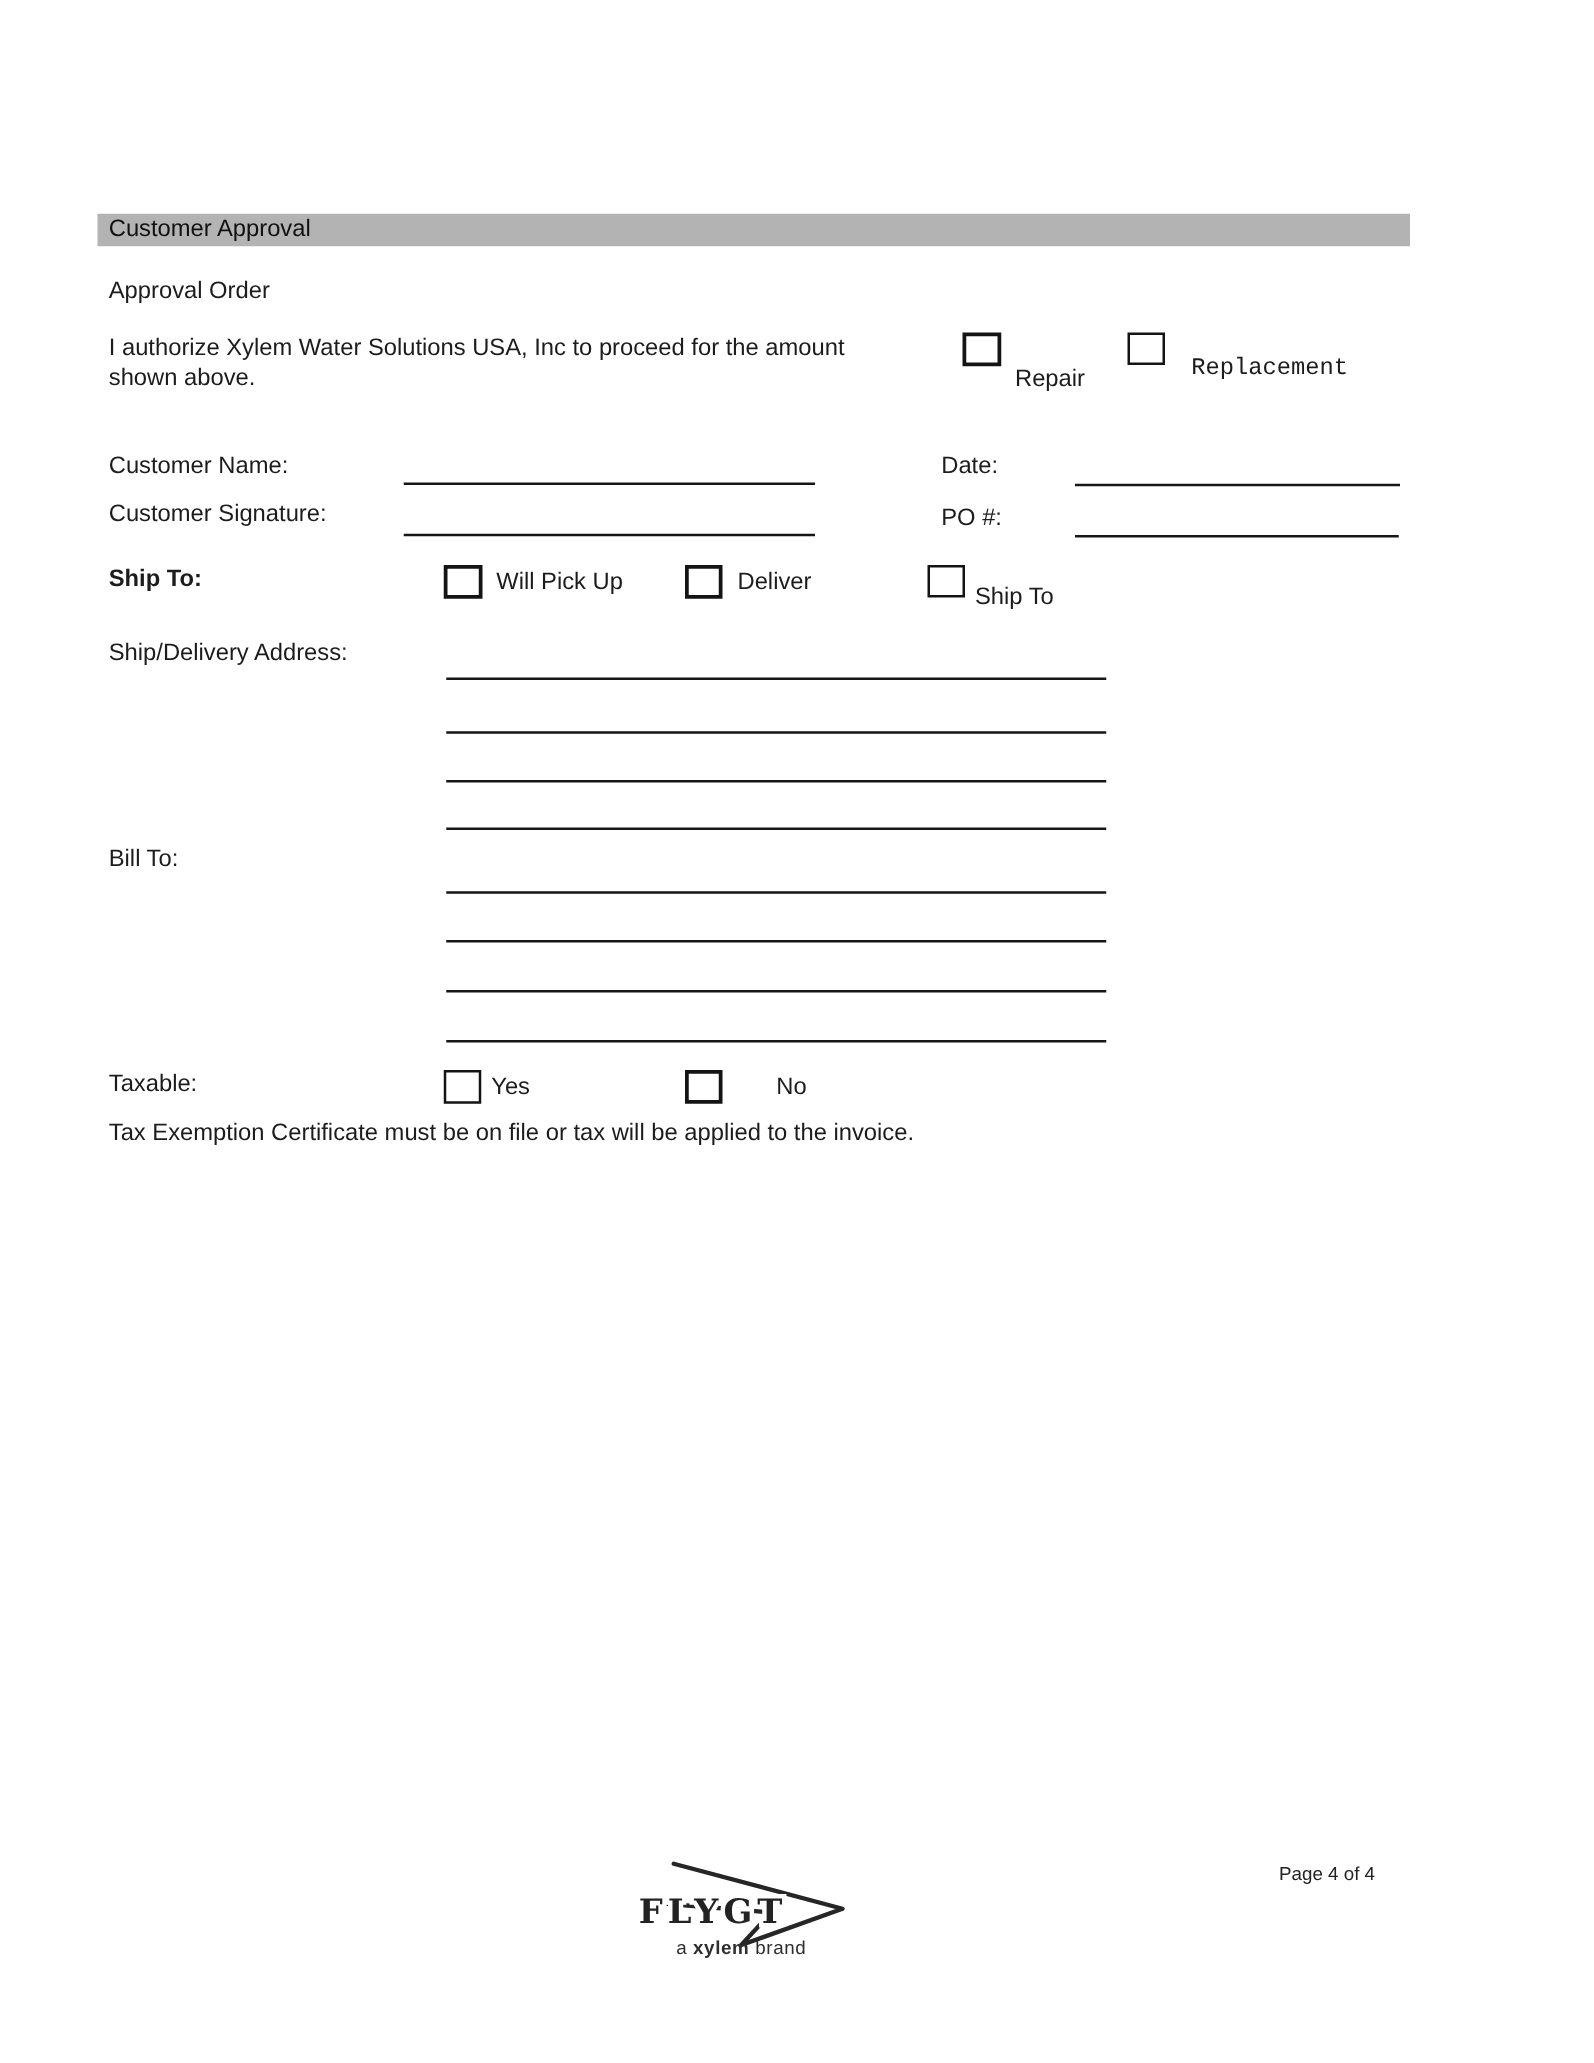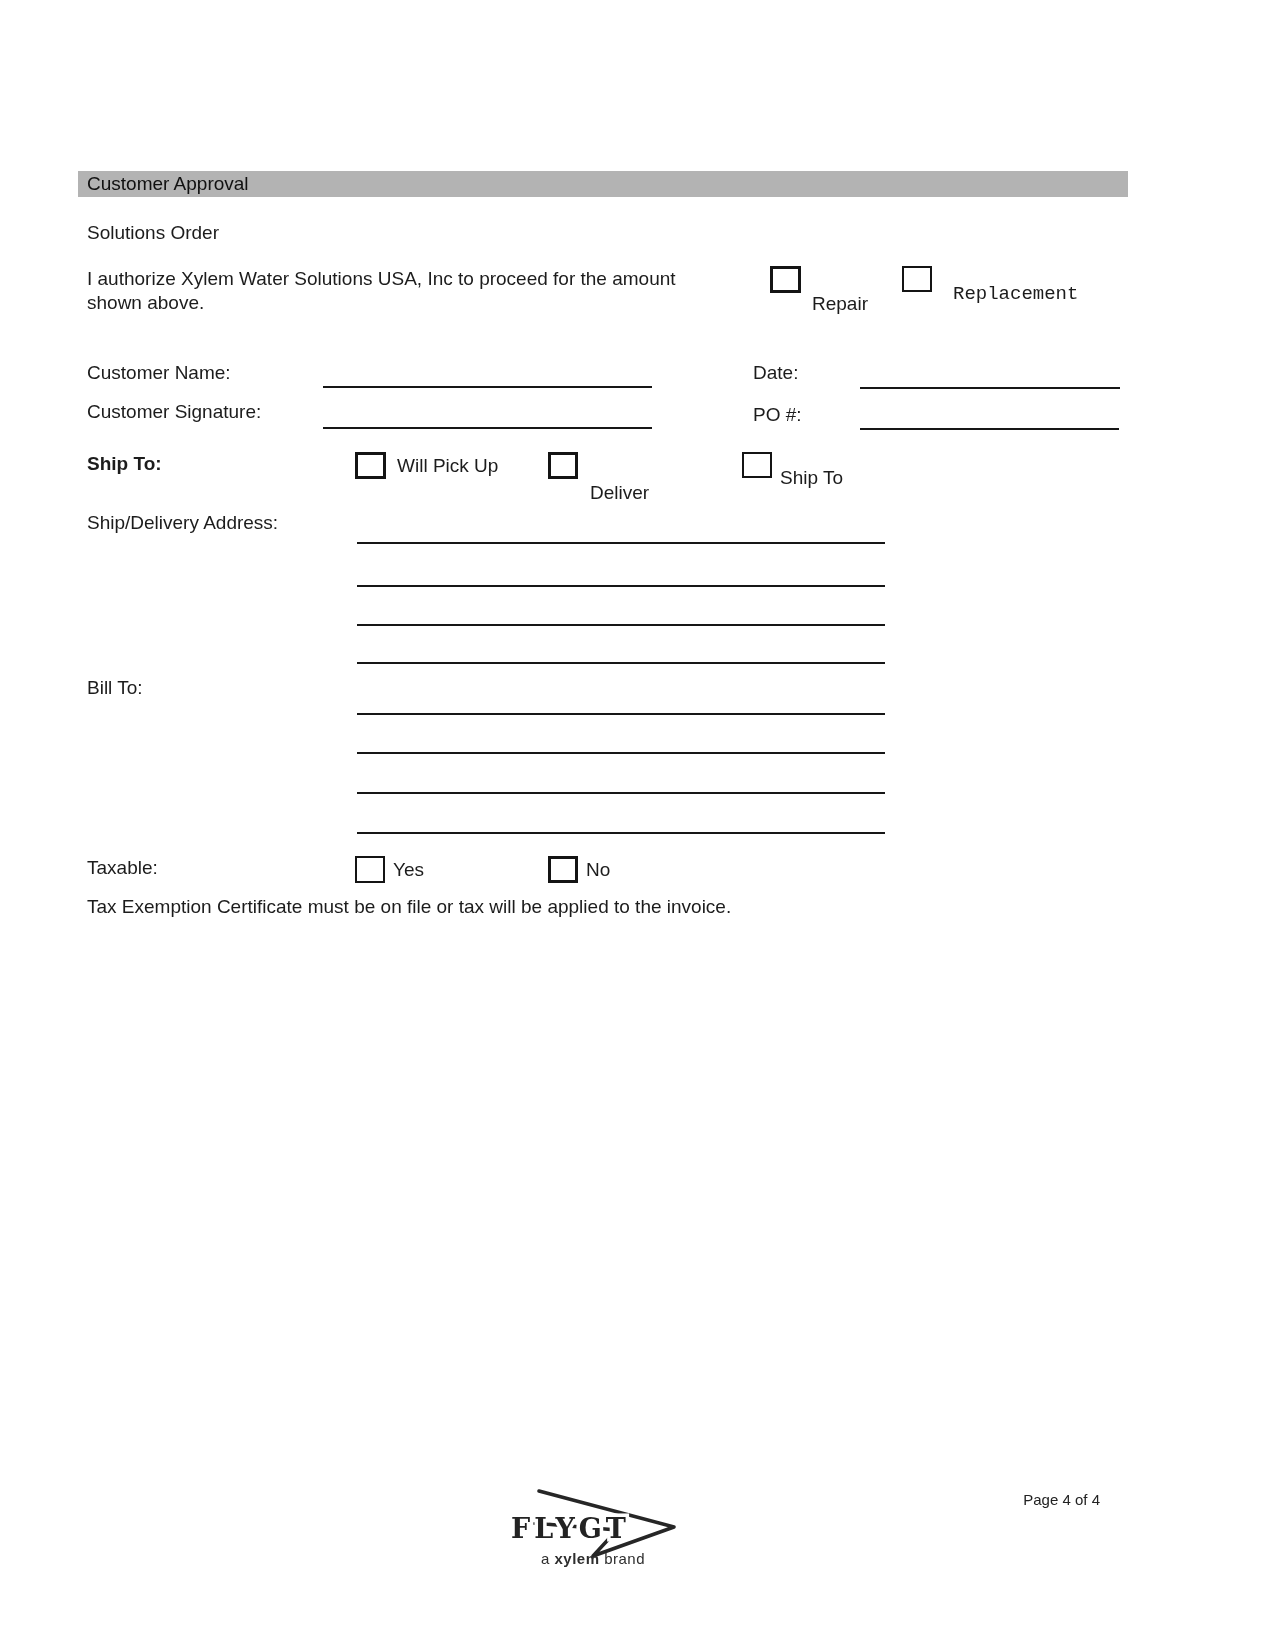--- a/index.html
+++ b/index.html
@@ -76,21 +76,21 @@
 </style>
 </head>
 <body>
 
 <div class="page">
 
   <div class="section-bar">
     <div class="title">Customer Approval</div>
   </div>
 
-  <div class="abs" style="left:87px; top:222px;">Solutions Order</div>
+  <div class="abs" style="left:87px; top:222px;">Approval Order</div>
 
   <div class="abs" style="left:87px; top:268px;">I authorize Xylem Water Solutions USA, Inc to proceed for the amount</div>
   <div class="abs" style="left:87px; top:292px;">shown above.</div>
 
   <div class="checkbox bw3" style="left:770px; top:266px;"></div>
   <div class="abs" style="left:812px; top:293px;">Repair</div>
   <div class="checkbox bw2" style="left:902px; top:266px; width:30px; height:26px;"></div>
   <div class="abs" style="left:953px; top:283px;font-family:Liberation Mono, monospace;">Replacement</div>
 
   <div class="abs" style="left:87px; top:362px;">Customer Name:</div>
@@ -100,41 +100,41 @@
 
   <div class="abs" style="left:87px; top:401px;">Customer Signature:</div>
   <div class="field-line" style="left:323px; top:403px; width:329px;"></div>
   <div class="abs" style="left:753px; top:404px;">PO #:</div>
   <div class="field-line" style="left:860px; top:404px; width:259px;"></div>
 
   <div class="abs" style="left:87px; top:453px;font-weight:bold;">Ship To:</div>
   <div class="checkbox bw3" style="left:355px; top:452px;"></div>
   <div class="abs" style="left:397px; top:455px;">Will Pick Up</div>
   <div class="checkbox bw3" style="left:548px; top:452px; width:30px;"></div>
-  <div class="abs" style="left:590px; top:455px;margin-top:27px;">Deliver</div>
+  <div class="abs" style="left:590px; top:455px;">Deliver</div>
   <div class="checkbox bw2" style="left:742px; top:452px; width:30px; height:26px;"></div>
   <div class="abs" style="left:780px; top:455px;margin-top:12px;">Ship To</div>
 
   <div class="abs" style="left:87px; top:512px;">Ship/Delivery Address:</div>
   <div class="field-line" style="left:357px; top:518px; width:528px;"></div>
   <div class="field-line" style="left:357px; top:561px; width:528px;"></div>
   <div class="field-line" style="left:357px; top:600px; width:528px;"></div>
   <div class="field-line" style="left:357px; top:638px; width:528px;"></div>
 
   <div class="abs" style="left:87px; top:677px;">Bill To:</div>
   <div class="field-line" style="left:357px; top:689px; width:528px;"></div>
   <div class="field-line" style="left:357px; top:728px; width:528px;"></div>
   <div class="field-line" style="left:357px; top:768px; width:528px;"></div>
   <div class="field-line" style="left:357px; top:808px; width:528px;"></div>
 
   <div class="abs" style="left:87px; top:857px;">Taxable:</div>
   <div class="checkbox bw2" style="left:355px; top:856px; width:30px;"></div>
   <div class="abs" style="left:393px; top:859px;">Yes</div>
   <div class="checkbox bw3" style="left:548px; top:856px; width:30px;"></div>
-  <div class="abs" style="left:586px; top:859px;">No</div>
+  <div class="abs" style="left:621px; top:859px;">No</div>
 
   <div class="abs" style="left:87px; top:896px;">Tax Exemption Certificate must be on file or tax will be applied to the invoice.</div>
 
   <div class="page-number">Page 4 of 4</div>
 
   <div class="logo-wrap">
     <svg class="logo-svg" width="200" height="92" viewBox="0 0 200 92">
       <path d="M 46 5 L 181 41 L 100 70 L 124 44 L 40 37" fill="none" stroke="#262626" stroke-width="3.5" stroke-linecap="round" stroke-linejoin="round"></path>
       <text class="wordmark-text" x="18" y="52">FLYGT</text>
     </svg>

